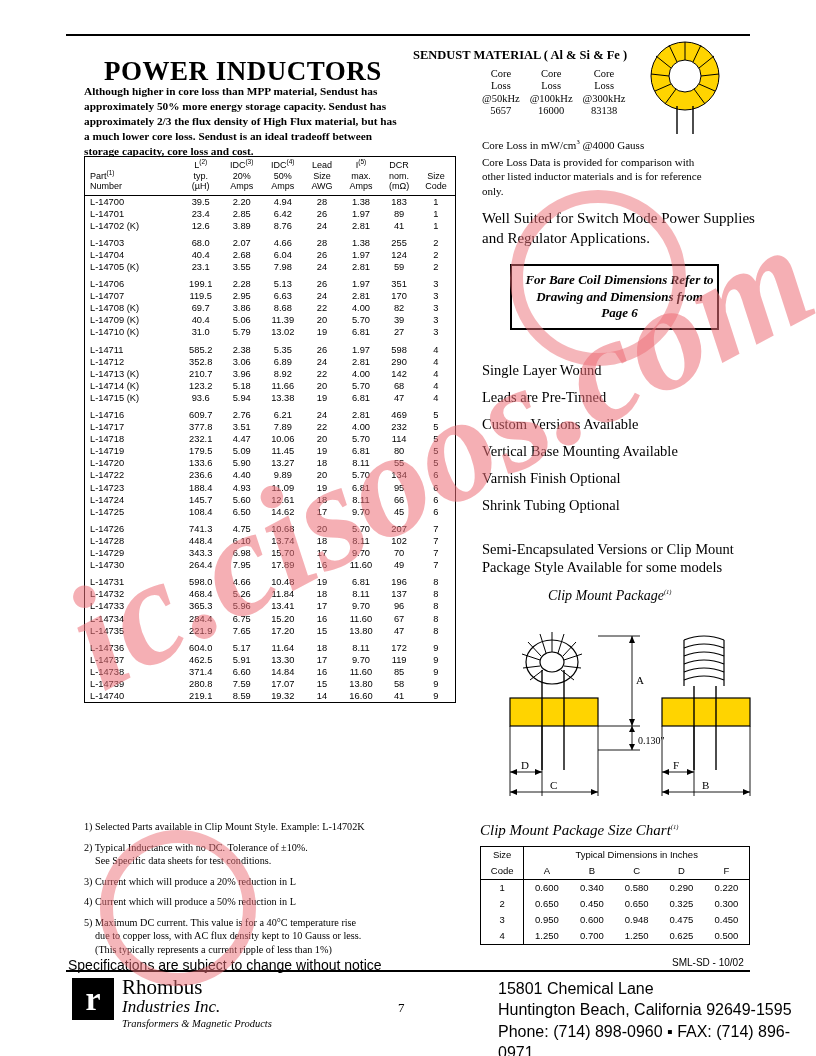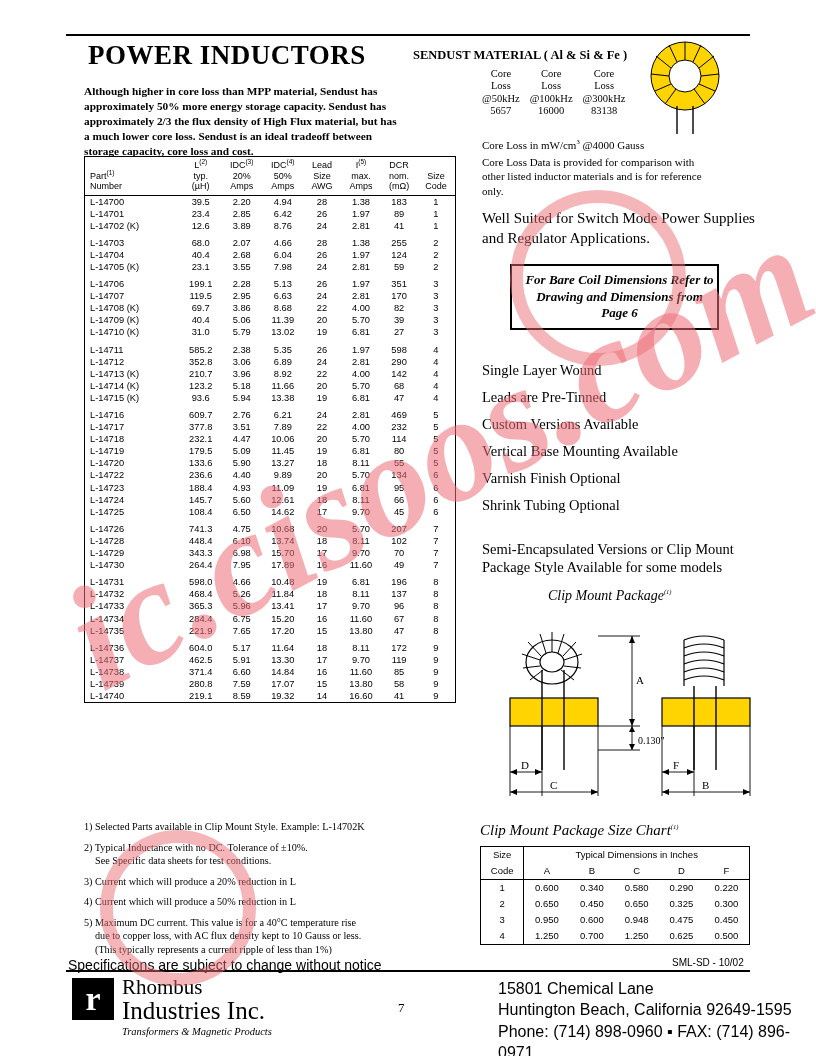--- a/index.html
+++ b/index.html
@@ -10,21 +10,21 @@
     color:#000;
     position:relative;
     overflow:hidden;
   }
   .page{position:absolute;inset:0;}
   .topline{position:absolute;left:66px;top:34px;width:684px;height:2px;background:#000;}
   h1.title{
     position:absolute;left:88px;top:40px;
     font-size:27px;font-weight:bold;letter-spacing:0.5px;
     font-family:"Liberation Serif", serif;
-    margin:0;
+    margin:16px;
   }
   .sendust-head{
     position:absolute;left:413px;top:48px;
     font-size:12.5px;font-weight:bold;
     font-family:"Liberation Serif", serif;
   }
   .intro{
     position:absolute;left:84px;top:84px;width:320px;
     font-size:11.3px;font-weight:bold;line-height:1.32;
     font-family:"Liberation Serif", serif;
@@ -132,21 +132,21 @@
   .logo-r{
     position:absolute;left:72px;top:978px;width:42px;height:42px;
     background:#000;color:#fff;font-family:"Liberation Serif", serif;
     font-weight:bold;font-size:34px;line-height:42px;text-align:center;
   }
   .company{
     position:absolute;left:122px;top:975px;
     font-family:"Liberation Serif", serif;
   }
   .company .c1{font-size:21px;}
-  .company .c2{font-size:25px;margin-top:-3px;}
+  .company .c2{font-size:17px;margin-top:-3px;font-style:italic;}
   .company .c3{font-size:10.5px;font-style:italic;margin-top:1px;}
   .pagenum{
     position:absolute;left:398px;top:1000px;font-size:13px;
     font-family:"Liberation Serif", serif;
   }
   .address{
     position:absolute;left:498px;top:978px;font-size:16px;line-height:1.33;
     font-family:"Liberation Sans", sans-serif;
   }
   .watermark{

